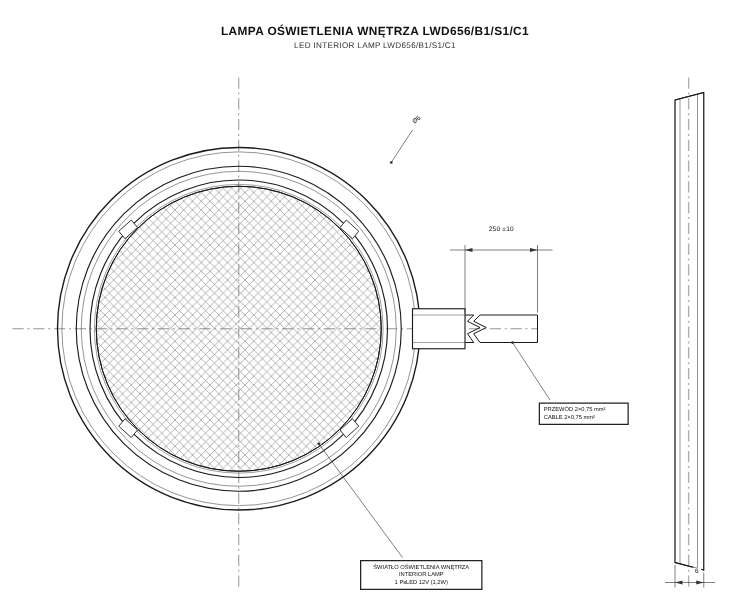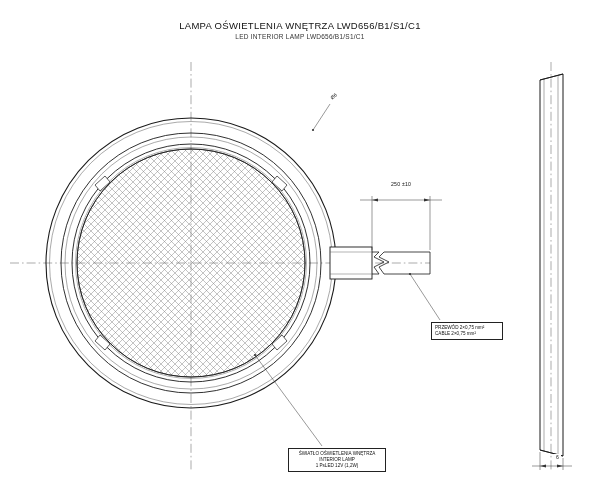--- a/index.html
+++ b/index.html
@@ -25,21 +25,21 @@
     position: absolute;
     left: 0;
     top: 20px;
     width: 600px;
     text-align: center;
     pointer-events: none;
   }
   .title-main {
     font-size: 9.5px;
     letter-spacing: 0.3px;
-    font-weight: normal;
+    font-weight: bold;
     color: #111;
     line-height: 12px;
   }
   .title-sub {
     font-size: 6.5px;
     letter-spacing: 0.25px;
     color: #333;
     line-height: 9px;
   }
   .callout {

